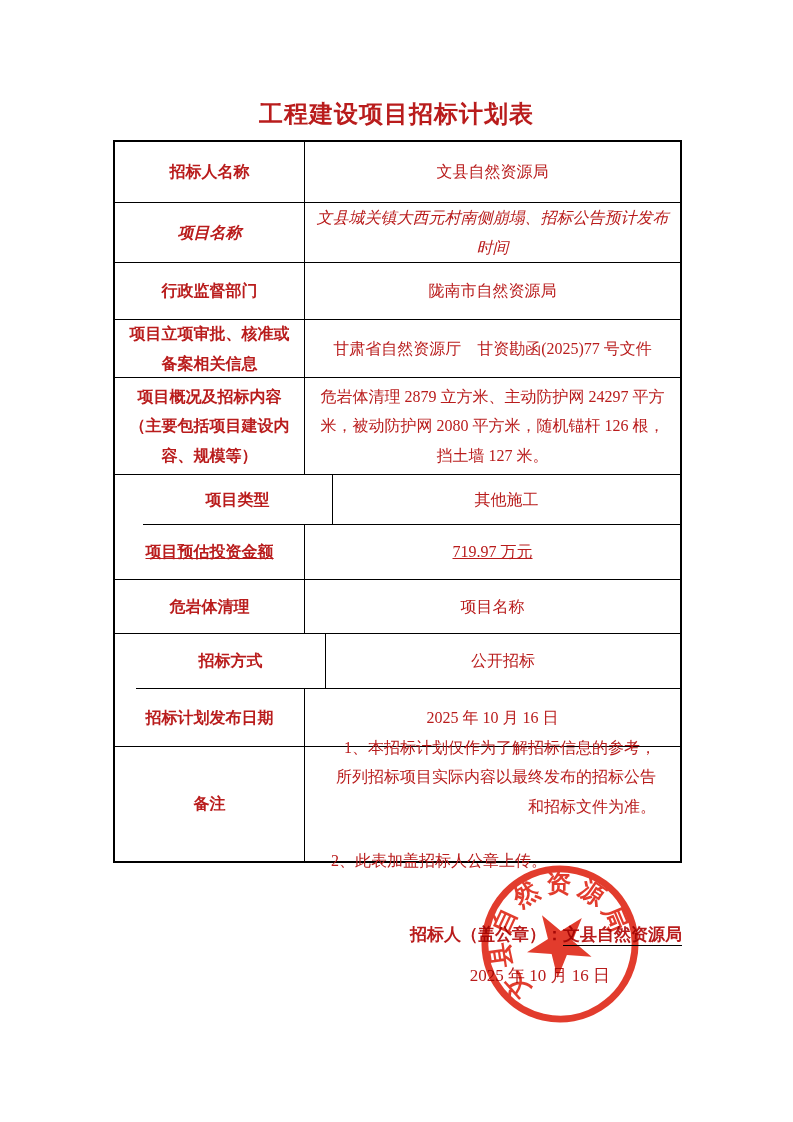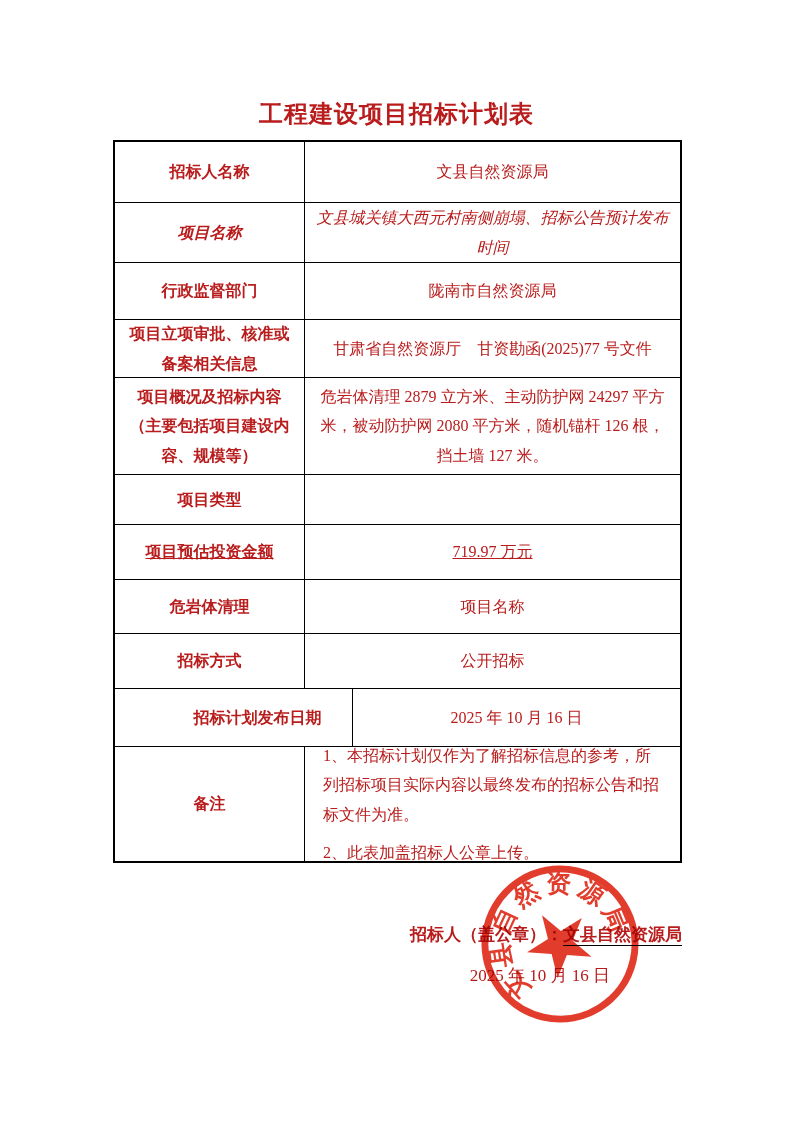--- a/index.html
+++ b/index.html
@@ -54,32 +54,32 @@
   }
   .value{flex:1;}
   .notes{
     flex-direction:column;
     align-items:flex-start;
     justify-content:center;
     text-align:left;
     padding-left:14px;
     padding-right:12px;
   }
-  .notes p{margin:4px;}
+  .notes p{margin:12px;text-align:right;}
   .rh-0{height:61px;}
   .rh-1{height:60px;font-style:italic;}
   .rh-2{height:57px;}
   .rh-3{height:58px;}
   .rh-4{height:97px;}
-  .rh-5{height:50px;}
+  .rh-5{height:50px;margin-left:28px;}
   .rh-6{height:55px;text-decoration:underline;}
   .rh-7{height:54px;}
-  .rh-8{height:55px;}
+  .rh-8{height:55px;margin-left:21px;}
   .rh-9{height:60px;}
-  .rh-10{height:58px;padding-left:48px;}
+  .rh-10{height:58px;}
   .rh-11{height:114px;}
   .signature{
     position:absolute;
     left:113px;top:923px;
     width:569px;
     box-sizing:border-box;
     text-align:right;
     font-size:17px;
     font-weight:bold;
   }
@@ -138,20 +138,21 @@
       <div class="cell value">甘肃省自然资源厅　甘资勘函(2025)77 号文件</div>
     </div>
 
     <div class="row rh-4">
       <div class="cell label">项目概况及招标内容（主要包括项目建设内容、规模等）</div>
       <div class="cell value">危岩体清理 2879 立方米、主动防护网 24297 平方米，被动防护网 2080 平方米，随机锚杆 126 根，挡土墙 127 米。</div>
     </div>
 
     <div class="row rh-5">
       <div class="cell label">项目类型</div>
+      <div class="cell value">其他施工</div>
     </div>
 
     <div class="row rh-6">
       <div class="cell label">项目预估投资金额</div>
       <div class="cell value">719.97 万元</div>
     </div>
 
     <div class="row rh-7">
       <div class="cell label">危岩体清理</div>
       <div class="cell value">项目名称</div>

